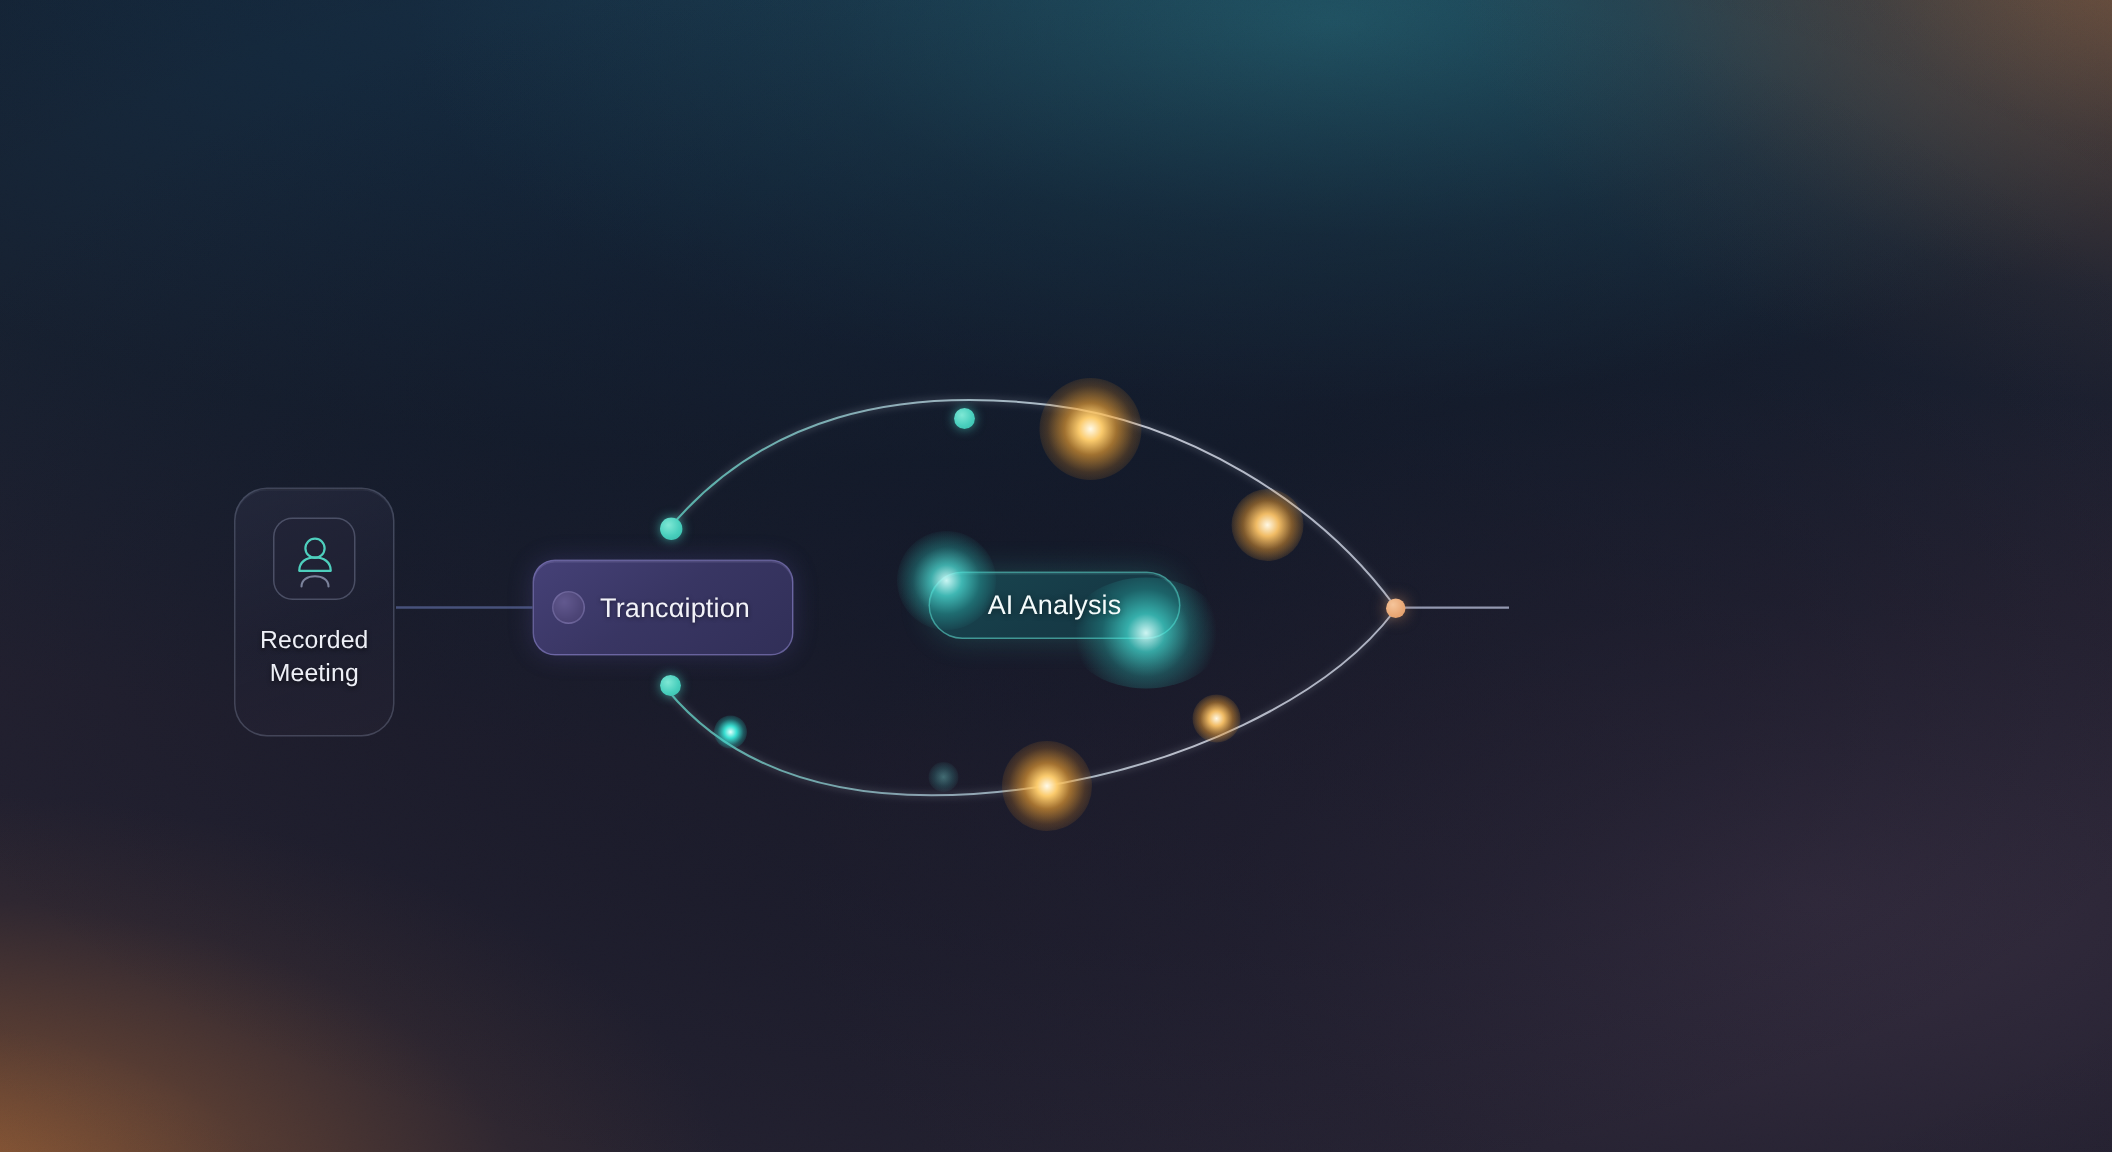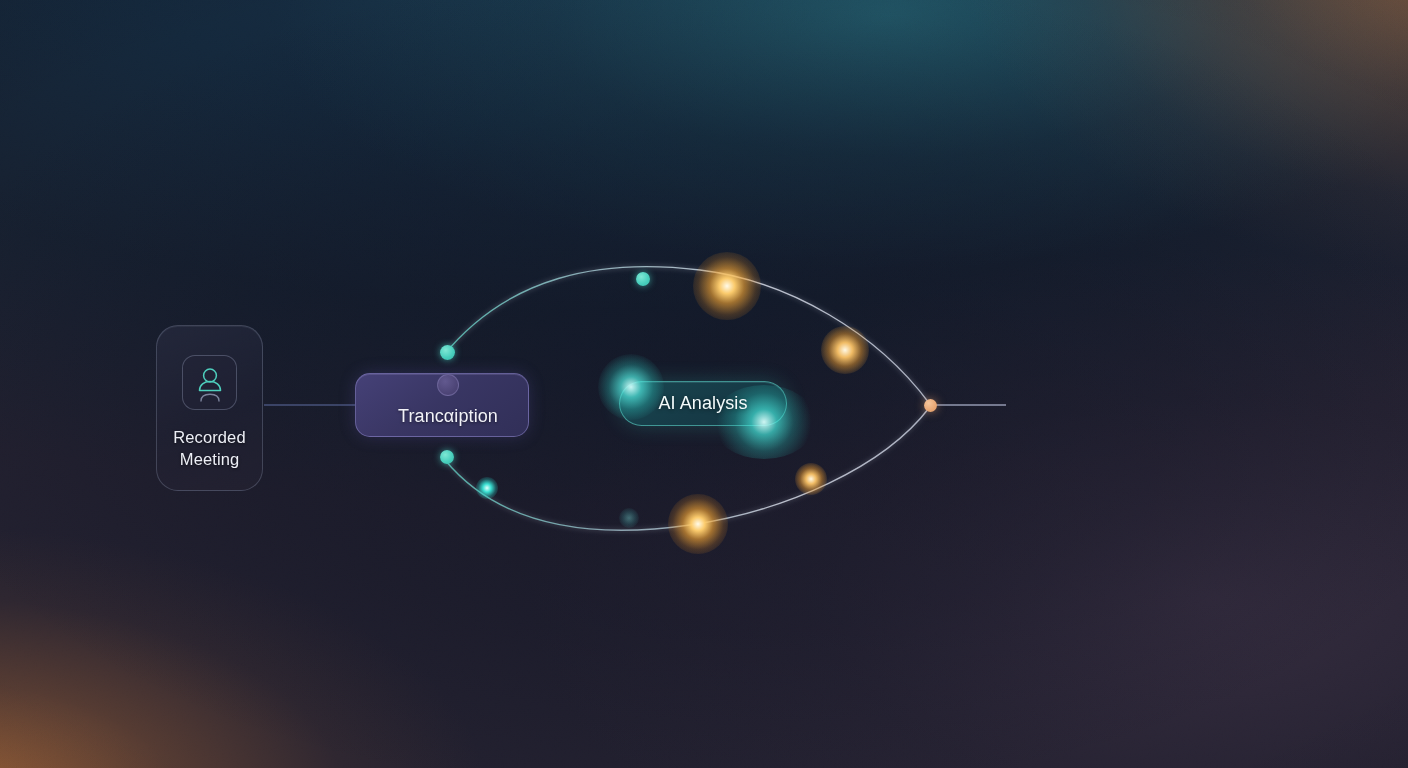--- a/index.html
+++ b/index.html
@@ -51,21 +51,21 @@
   #diagram { position:absolute; inset:0; }
   #edges { position:absolute; inset:0; }
 
   
   #source-card {
     position:absolute; left:156px; top:325px; width:107px; height:166px;
     border:1px solid rgba(168,176,206,0.26);
     border-radius:22px;
     background:linear-gradient(160deg, rgba(52,54,78,0.40) 0%, rgba(40,40,62,0.26) 55%, rgba(46,42,58,0.30) 100%);
     display:flex; flex-direction:column; align-items:center;
-    padding-top:29px;
+    padding-top:19px;
     box-shadow:inset 0 1px 0 rgba(200,208,230,0.07);
   }
   #source-icon-frame {
     width:55px; height:55px; border-radius:13px;
     border:1px solid rgba(158,166,196,0.34);
     background:rgba(34,34,54,0.40);
     display:flex; align-items:center; justify-content:center;
   }
   #source-label {
     margin-top:17px; text-align:center;
@@ -75,21 +75,20 @@
   }
 
   
   #transcription-node {
     position:absolute; left:355px; top:373px; width:174px; height:64px;
     border-radius:15px;
     border:1px solid rgba(150,142,214,0.50);
     background:linear-gradient(145deg, rgba(74,68,126,0.92) 0%, rgba(60,56,104,0.92) 48%, rgba(52,49,92,0.92) 100%);
     display:flex; align-items:center; padding-left:12px; gap:10px;
     box-shadow:0 0 16px rgba(96,86,170,0.28), inset 0 1px 0 rgba(190,186,235,0.16);
-    flex-direction:column;
   }
   #transcription-dot {
     width:22px; height:22px; border-radius:50%; flex:none;
     background:radial-gradient(circle at 36% 32%, #62598f 0%, #4e4678 60%, #443c6c 100%);
     border:1px solid rgba(150,142,200,0.40);
   }
   #transcription-label {
     font-size:18px; letter-spacing:.1px; color:#f2f2f8;
     text-shadow:0 1px 3px rgba(0,0,0,.5);
   }

